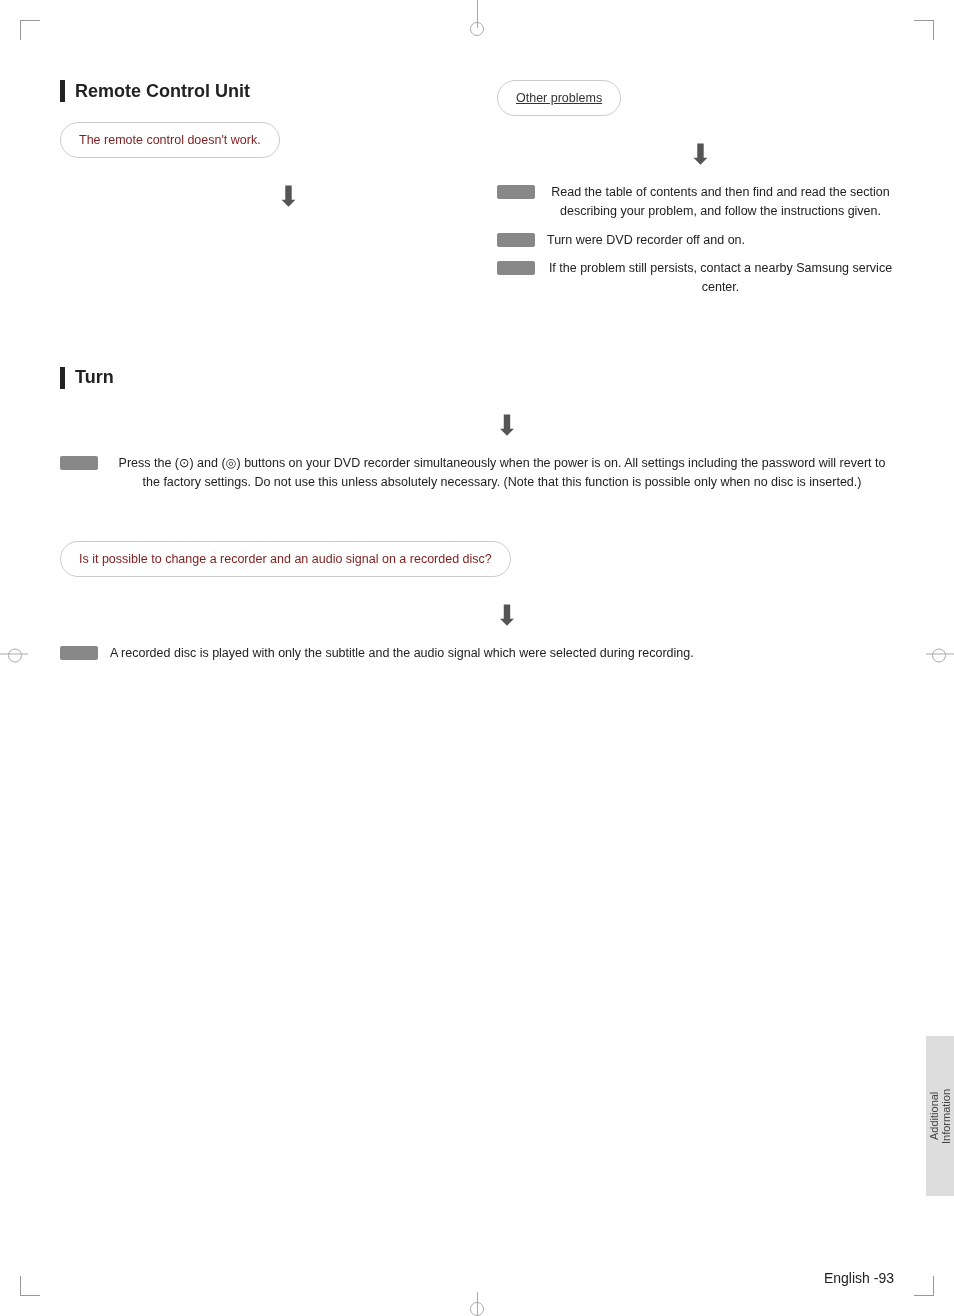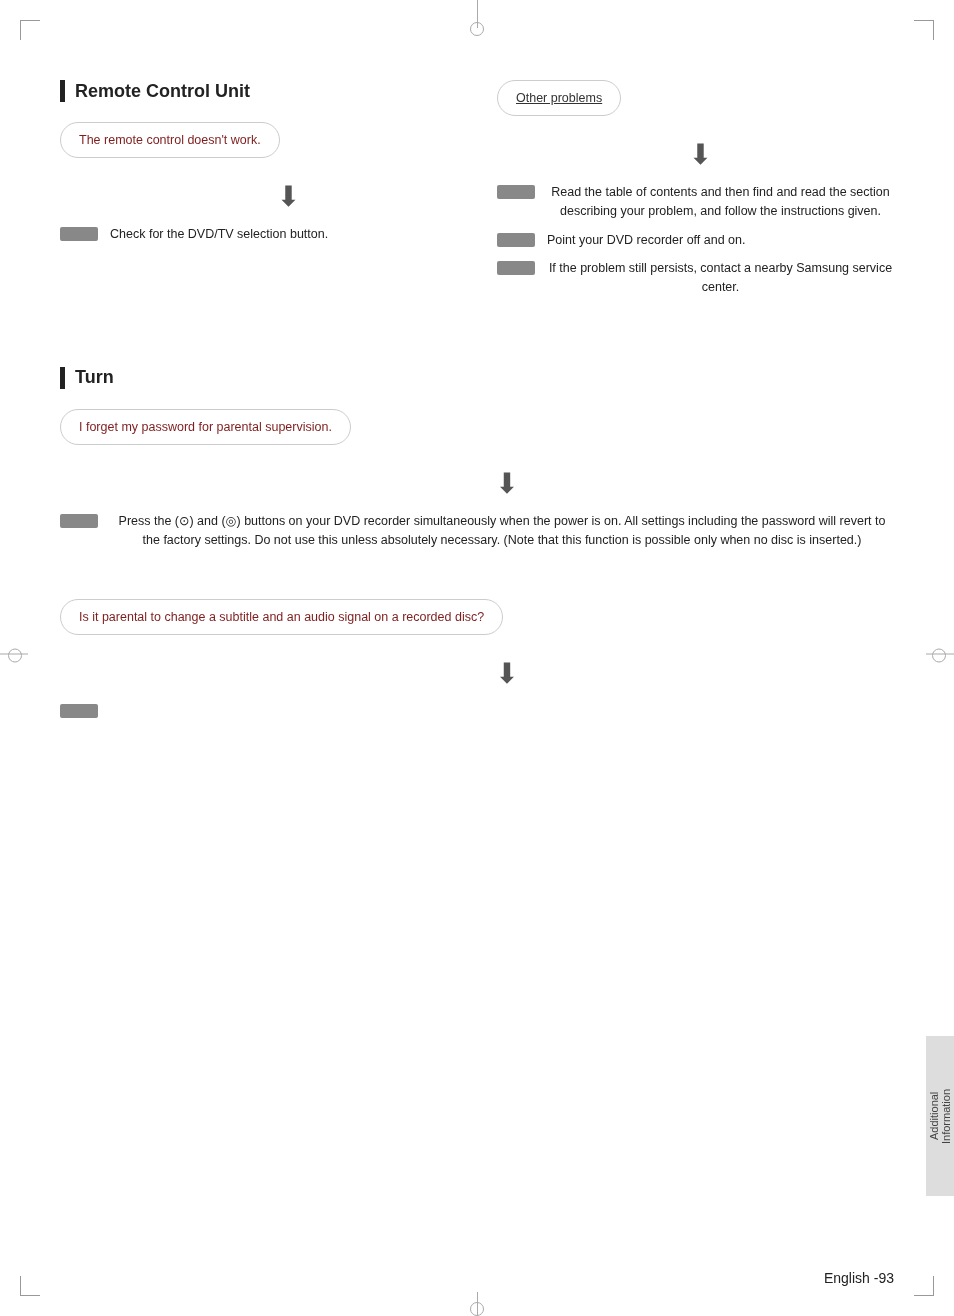--- a/index.html
+++ b/index.html
@@ -275,79 +275,73 @@
       </div>
 
       <div class="problem-box">
         <span>The remote control doesn't work.</span>
       </div>
 
       <span class="down-arrow">⬇</span>
 
 
 
-      <div class="step-row">
-        <div class="step-bar"></div>
-        <div class="step-text">Check for the DVD/TV selection button.</div>
-      </div>
     </div>
 
     <div class="right-col">
       <div class="other-problems-box">
         <span>Other problems</span>
       </div>
 
       <span class="down-arrow" style="margin-left:10px;">⬇</span>
 
       <div class="step-row">
         <div class="step-bar"></div>
         <div class="step-text">Read the table of contents and then find and read the section describing your problem, and follow the instructions given.</div>
       </div>
 
       <div class="step-row">
         <div class="step-bar"></div>
-        <div class="step-text">Point your DVD recorder off and on.</div>
+        <div class="step-text">Turn were DVD recorder off and on.</div>
       </div>
 
       <div class="step-row">
         <div class="step-bar"></div>
         <div class="step-text">If the problem still persists, contact a nearby Samsung service center.</div>
       </div>
     </div>
 
   </div>
 
   <div class="bottom-section">
 
     <div class="section-heading">
       <span class="bar"></span>
       <span>Turn</span>
     </div>
 
     
-    <div class="problem-box">
-      <span>I forget my password for parental supervision.</span>
-    </div>
 
     <span class="down-arrow">⬇</span>
 
     <div class="step-row">
       <div class="step-bar"></div>
       <div class="step-text">Press the (⊙) and (◎) buttons on your DVD recorder simultaneously when the power is on. All settings including the password will revert to the factory settings. Do not use this unless absolutely necessary. (Note that this function is possible only when no disc is inserted.)</div>
     </div>
 
     
     <div class="problem-box" style="margin-top:40px;">
-      <span>Is it parental to change a subtitle and an audio signal on a recorded disc?</span>
+      <span>Is it possible to change a recorder and an audio signal on a recorded disc?</span>
     </div>
 
     <span class="down-arrow">⬇</span>
 
     <div class="step-row">
       <div class="step-bar"></div>
+      <div class="step-text">A recorded disc is played with only the subtitle and the audio signal which were selected during recording.</div>
     </div>
 
   </div>
 
   <div class="sidebar-label">
     <span>Additional Information</span>
   </div>
 
   <div class="page-number">
     <span>English -93</span>

